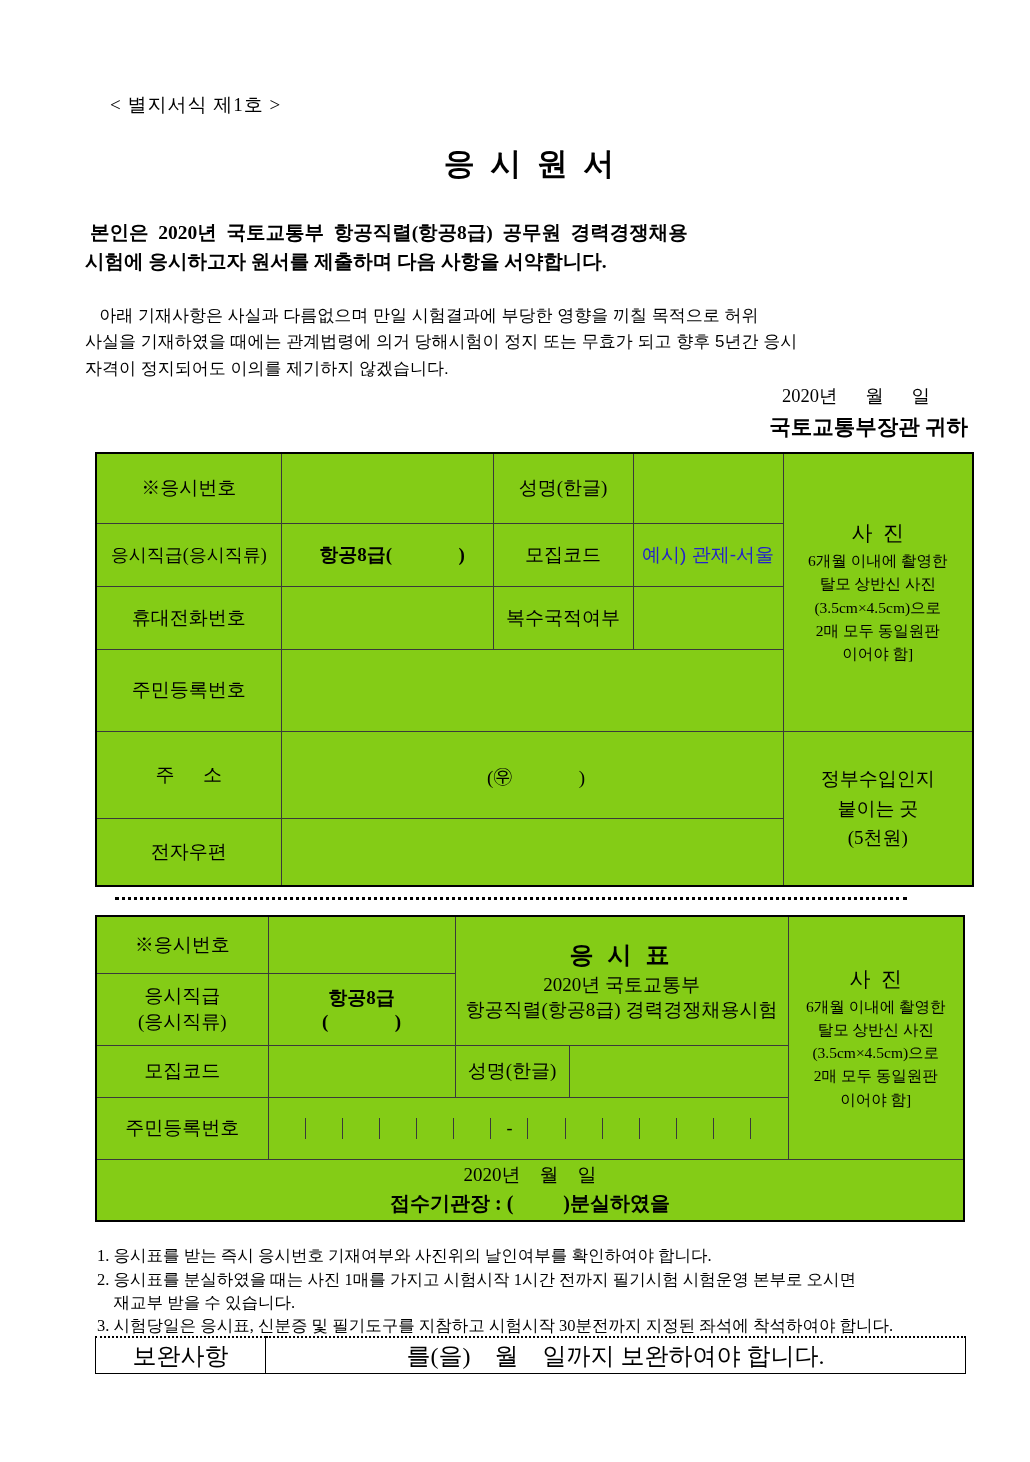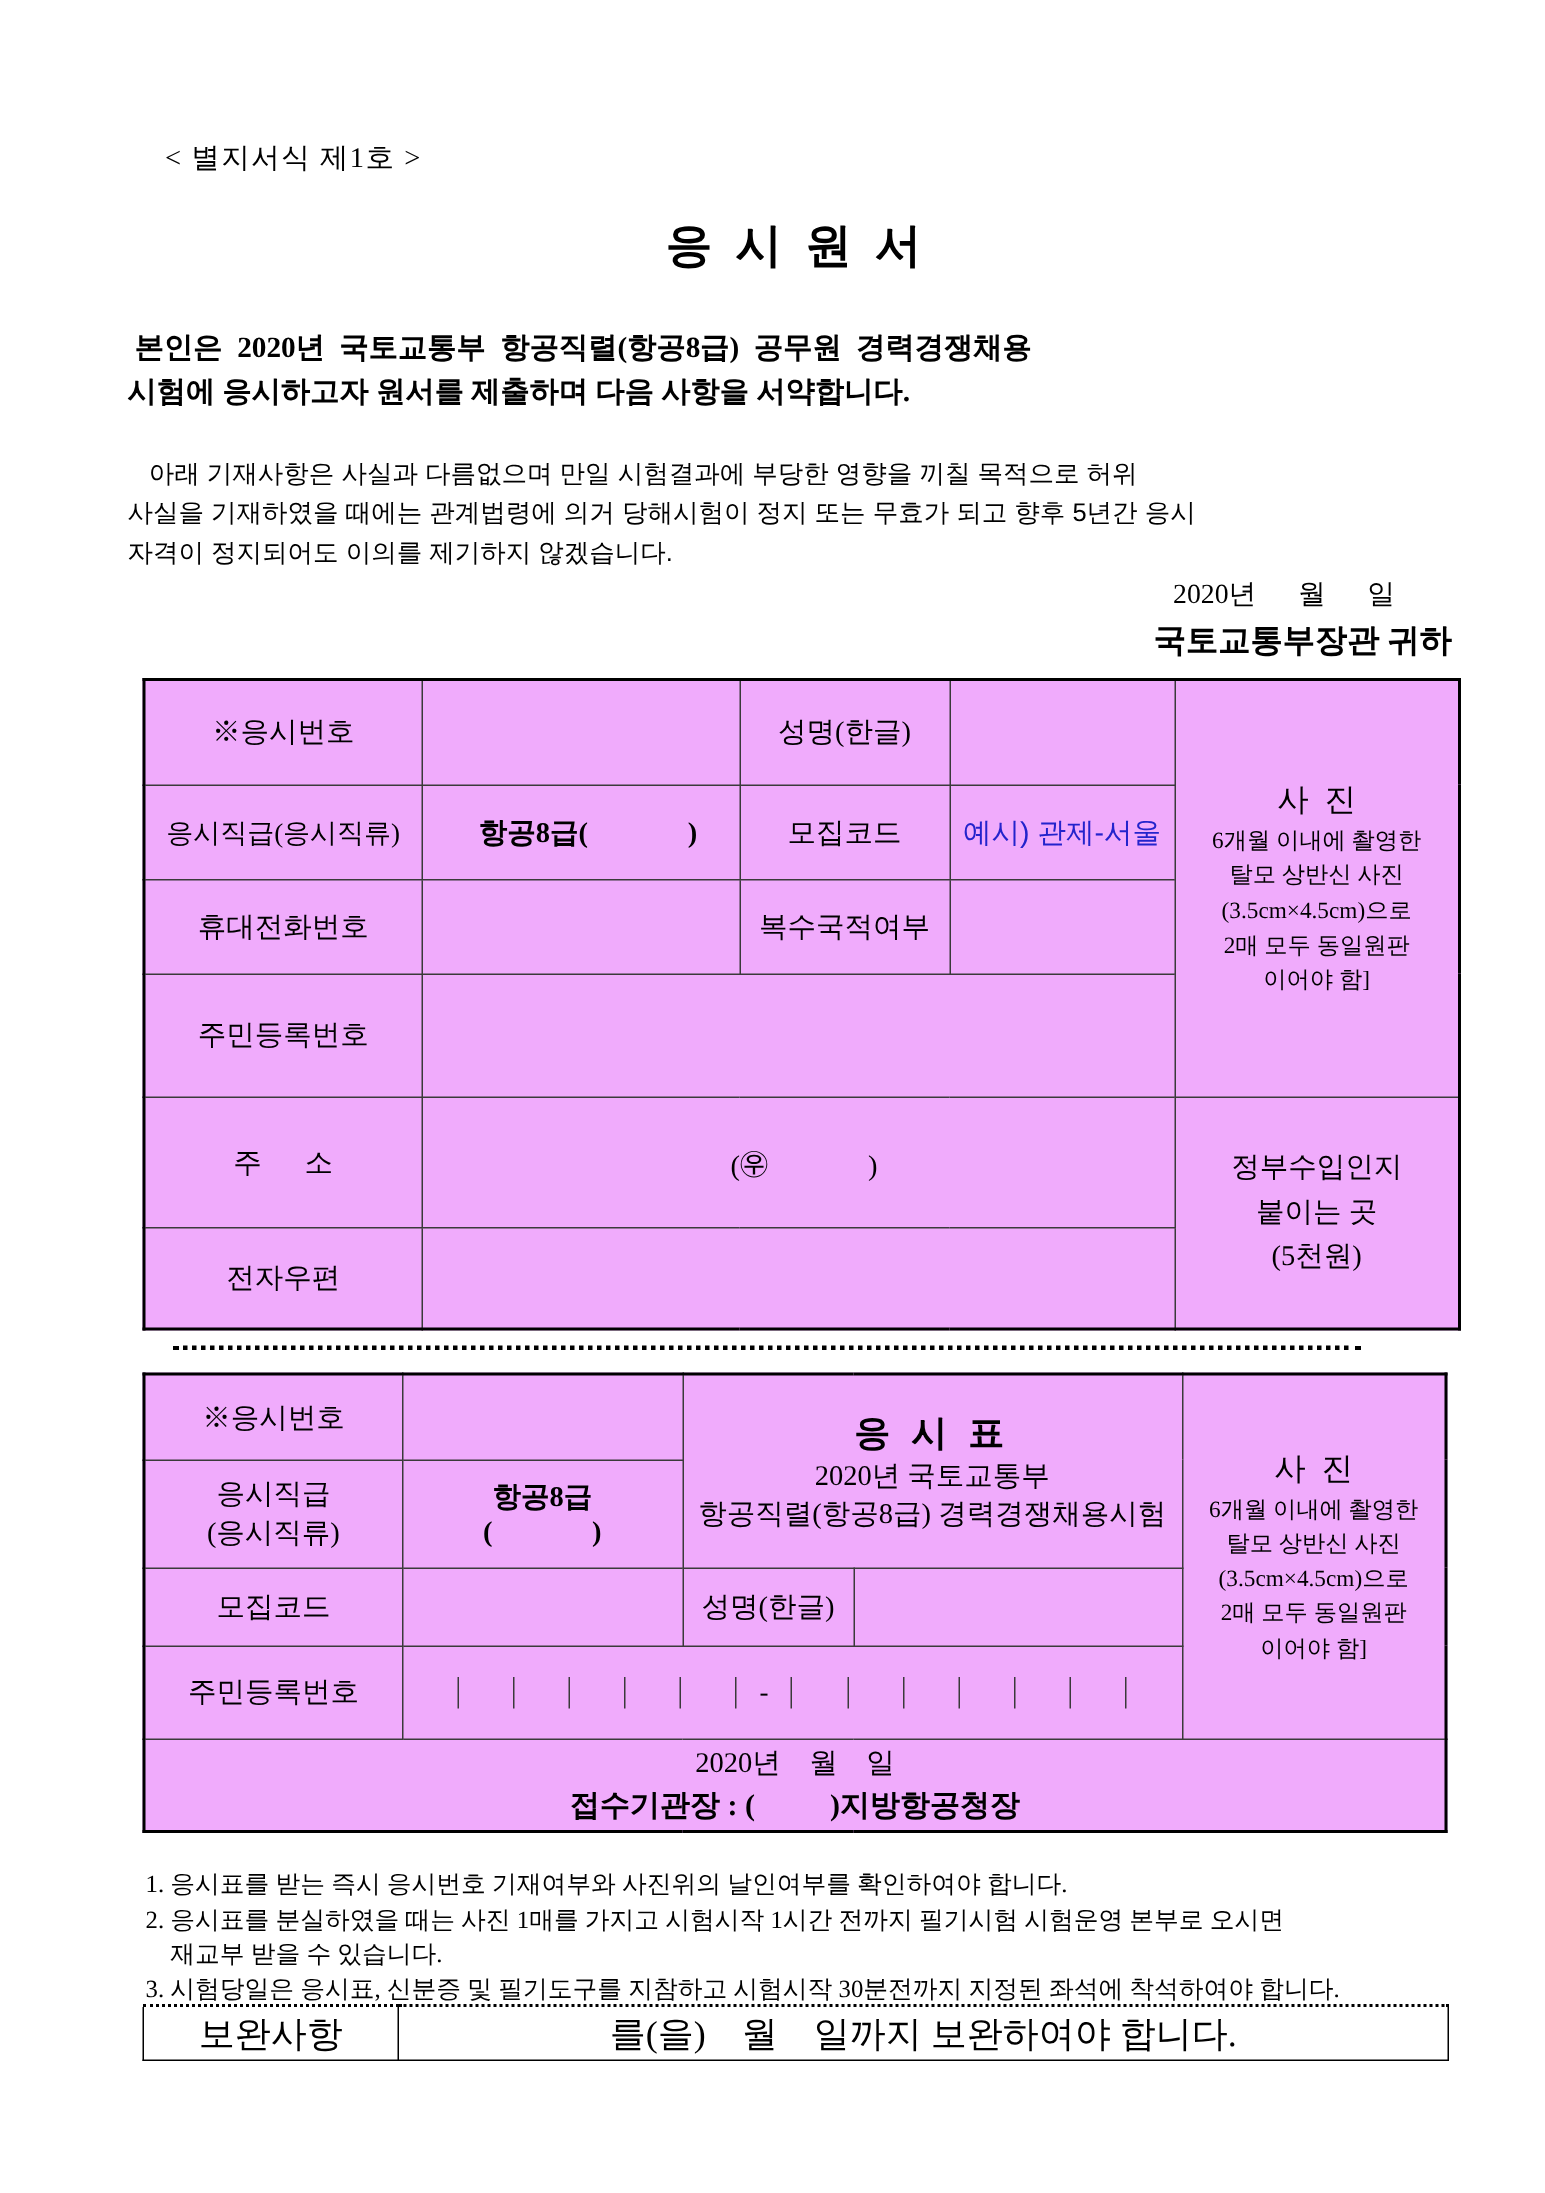--- a/index.html
+++ b/index.html
@@ -17,21 +17,21 @@
                font-size:31px; font-weight:bold; }
   .pledge { position:absolute; left:85px; top:218px; width:882px; font-size:19.5px; font-weight:bold;
             line-height:1.5; }
   .statement { position:absolute; left:85px; top:303px; width:888px; font-size:17px; line-height:1.55;
                font-family:"Liberation Sans","DejaVu Sans",sans-serif; }
   .date-line { position:absolute; left:0; top:383px; width:100%; text-align:right; padding-right:100px;
                font-size:18.5px; }
   .addressee { position:absolute; left:0; top:412px; width:100%; text-align:right; padding-right:62px;
                font-size:21.5px; font-weight:bold;font-family:Liberation Serif, serif; }
 
-  table.grid { border-collapse:collapse; table-layout:fixed; background:#f0abfc; }
+  table.grid { border-collapse:collapse; table-layout:fixed; background:#84cc16; }
   table.grid td { border:1px solid #3a3a3a; text-align:center; vertical-align:middle;
                   font-size:19px; overflow:hidden; }
   table.grid { border:2px solid #000; }
 
   .tbl1 { position:absolute; left:95px; top:452px; width:877px; }
   .tbl2 { position:absolute; left:95px; top:915px; width:868px; }
 
   td.thick-l { border-top:3px solid #000; border-left:3px solid #000; border-bottom:3px solid #000; }
   td.thick-r { border-top:3px solid #000; border-right:3px solid #000; border-bottom:3px solid #000; }
 
@@ -217,21 +217,21 @@
               <div class="mini-cell"></div>
               <div class="mini-cell"></div>
               <div class="mini-cell"></div>
               <div class="mini-cell"></div>
             </div>
       </td>
     </tr>
     <tr style="height:62px">
       <td colspan="5" style="border:1px solid #3a3a3a">
         <div class="date-row-line1 pre">2020년    월    일</div>
-        <div class="date-row-line2 pre">접수기관장 : (          )지방항공청장</div>
+        <div class="date-row-line2 pre">접수기관장 : (          )분실하였을</div>
       </td>
     </tr>
   </tbody>
     </table>
 
   <div class="notice-list">
     <div class="notice-item pre">1. 응시표를 받는 즉시 응시번호 기재여부와 사진위의 날인여부를 확인하여야 합니다.</div>
     <div class="notice-item pre">2. 응시표를 분실하였을 때는 사진 1매를 가지고 시험시작 1시간 전까지 필기시험 시험운영 본부로 오시면
     재교부 받을 수 있습니다.</div>
     <div class="notice-item pre">3. 시험당일은 응시표, 신분증 및 필기도구를 지참하고 시험시작 30분전까지 지정된 좌석에 착석하여야 합니다.</div>

